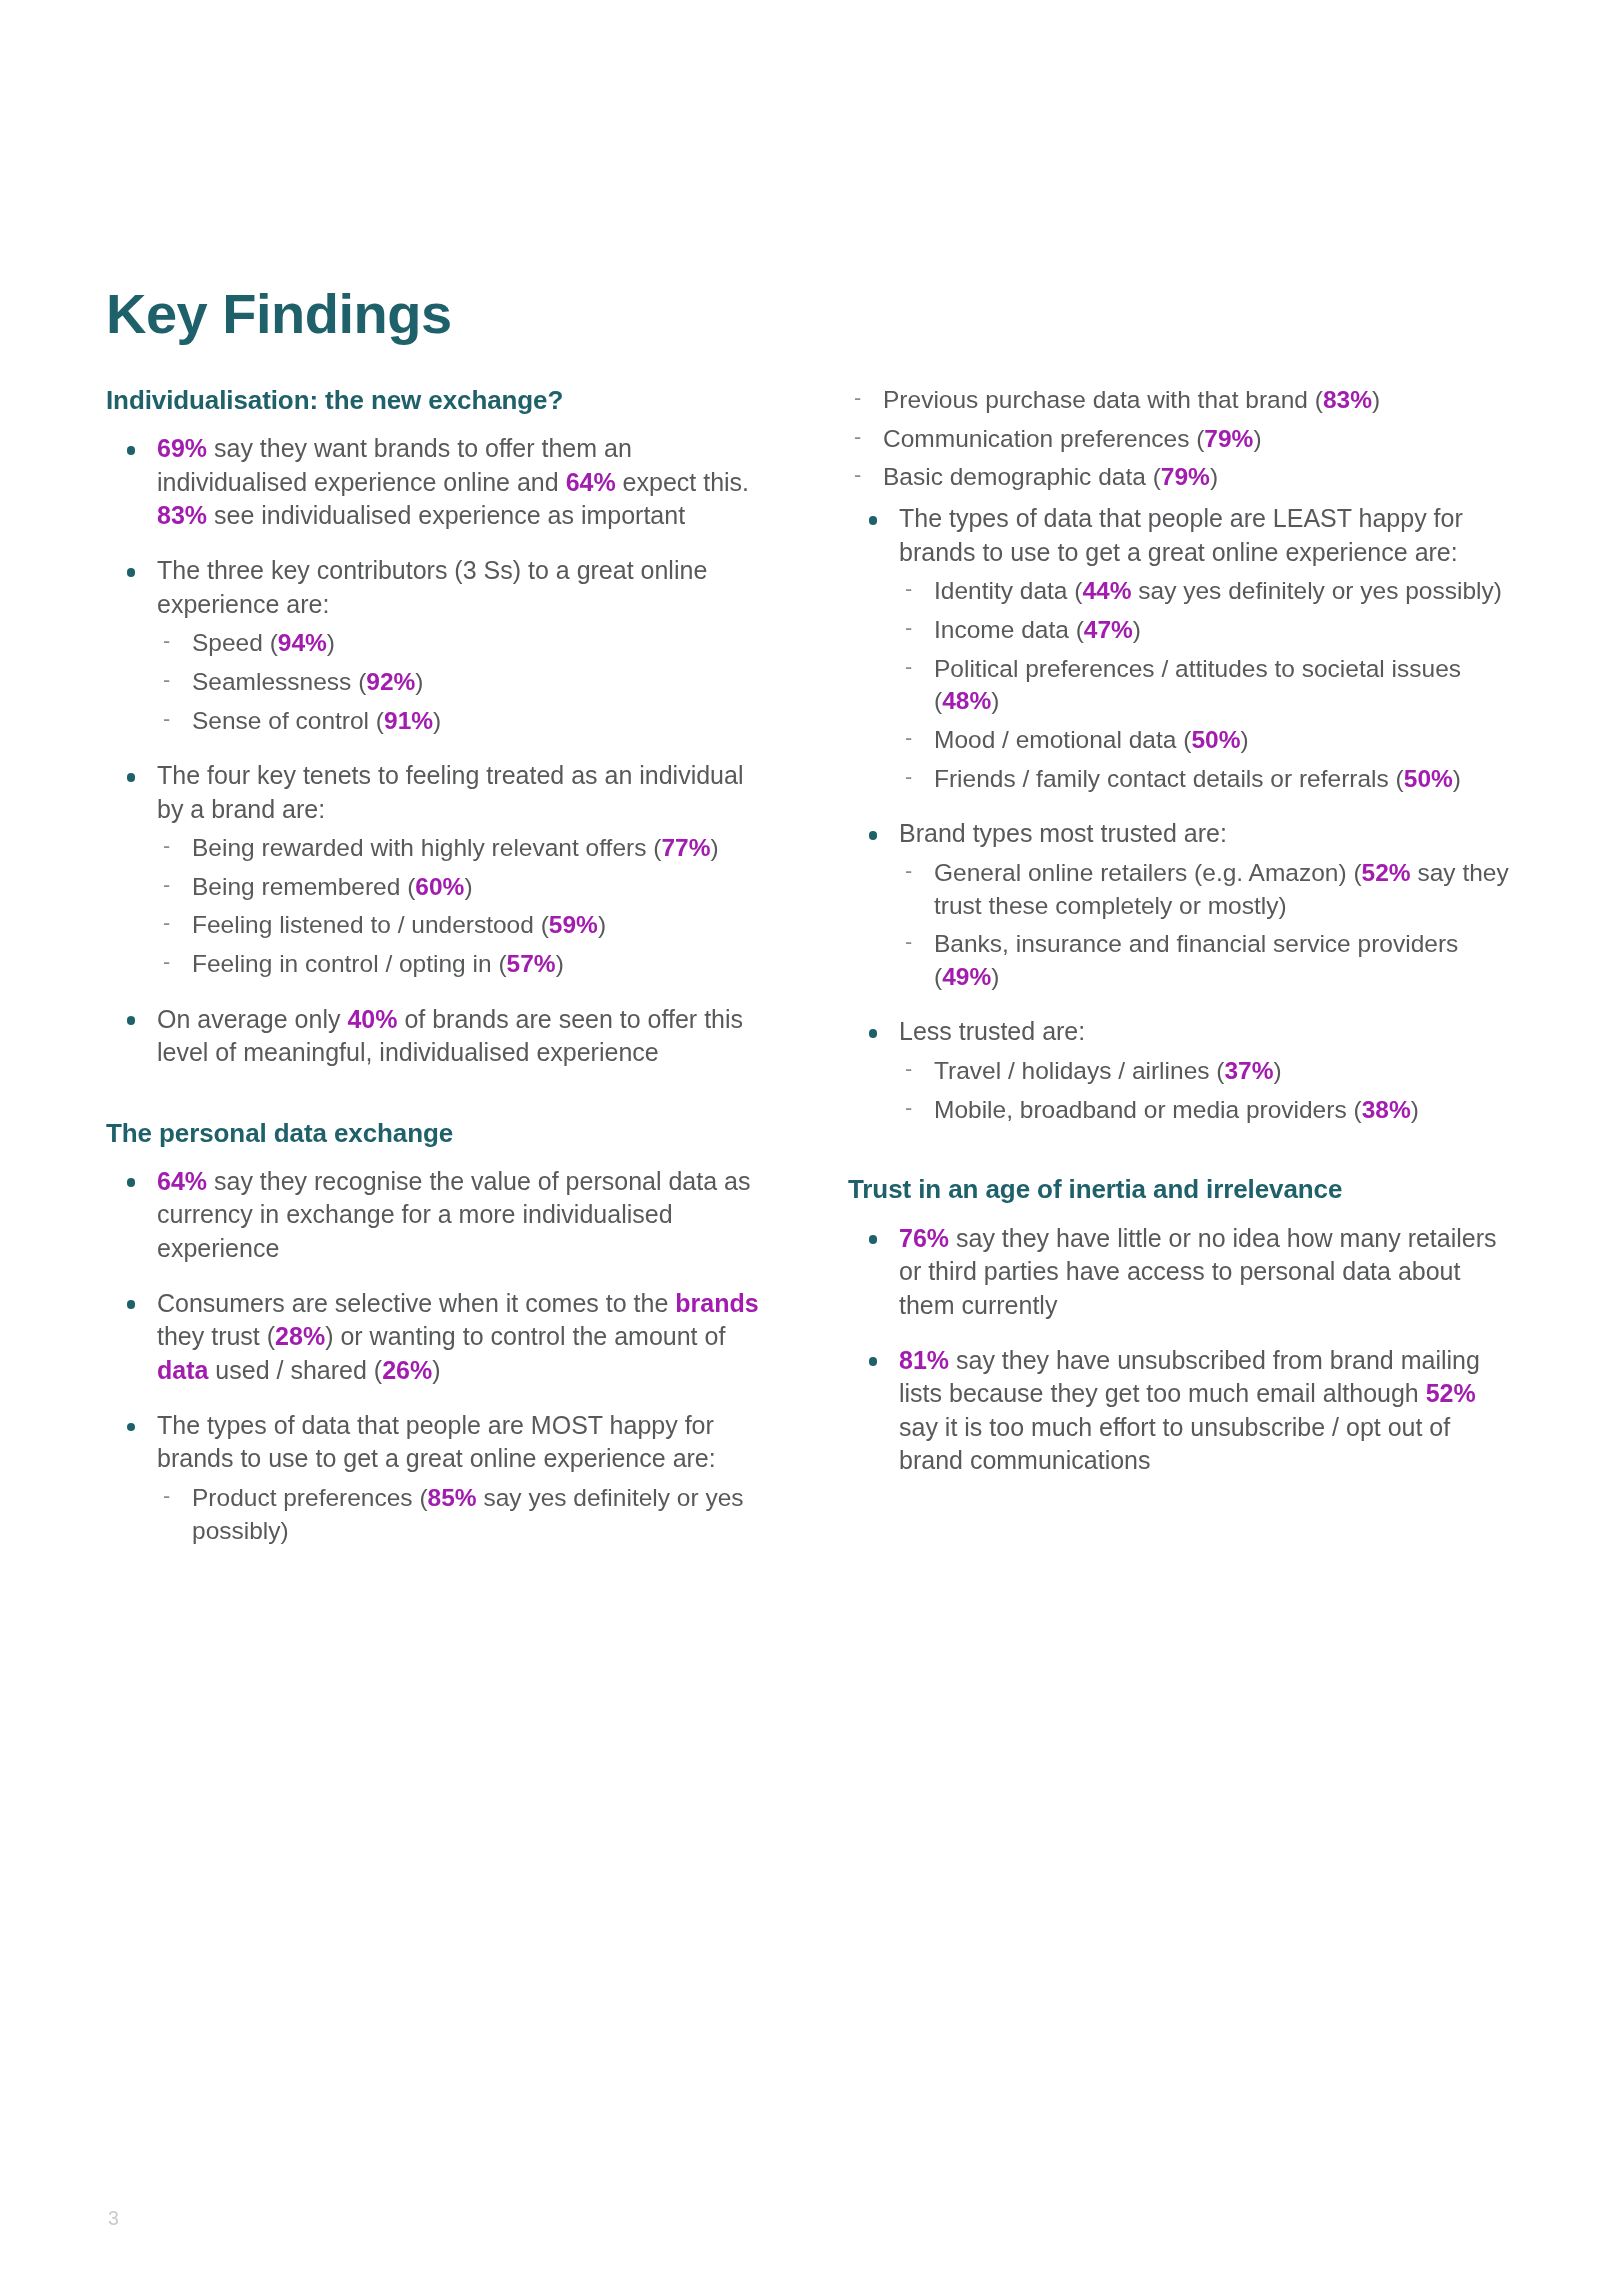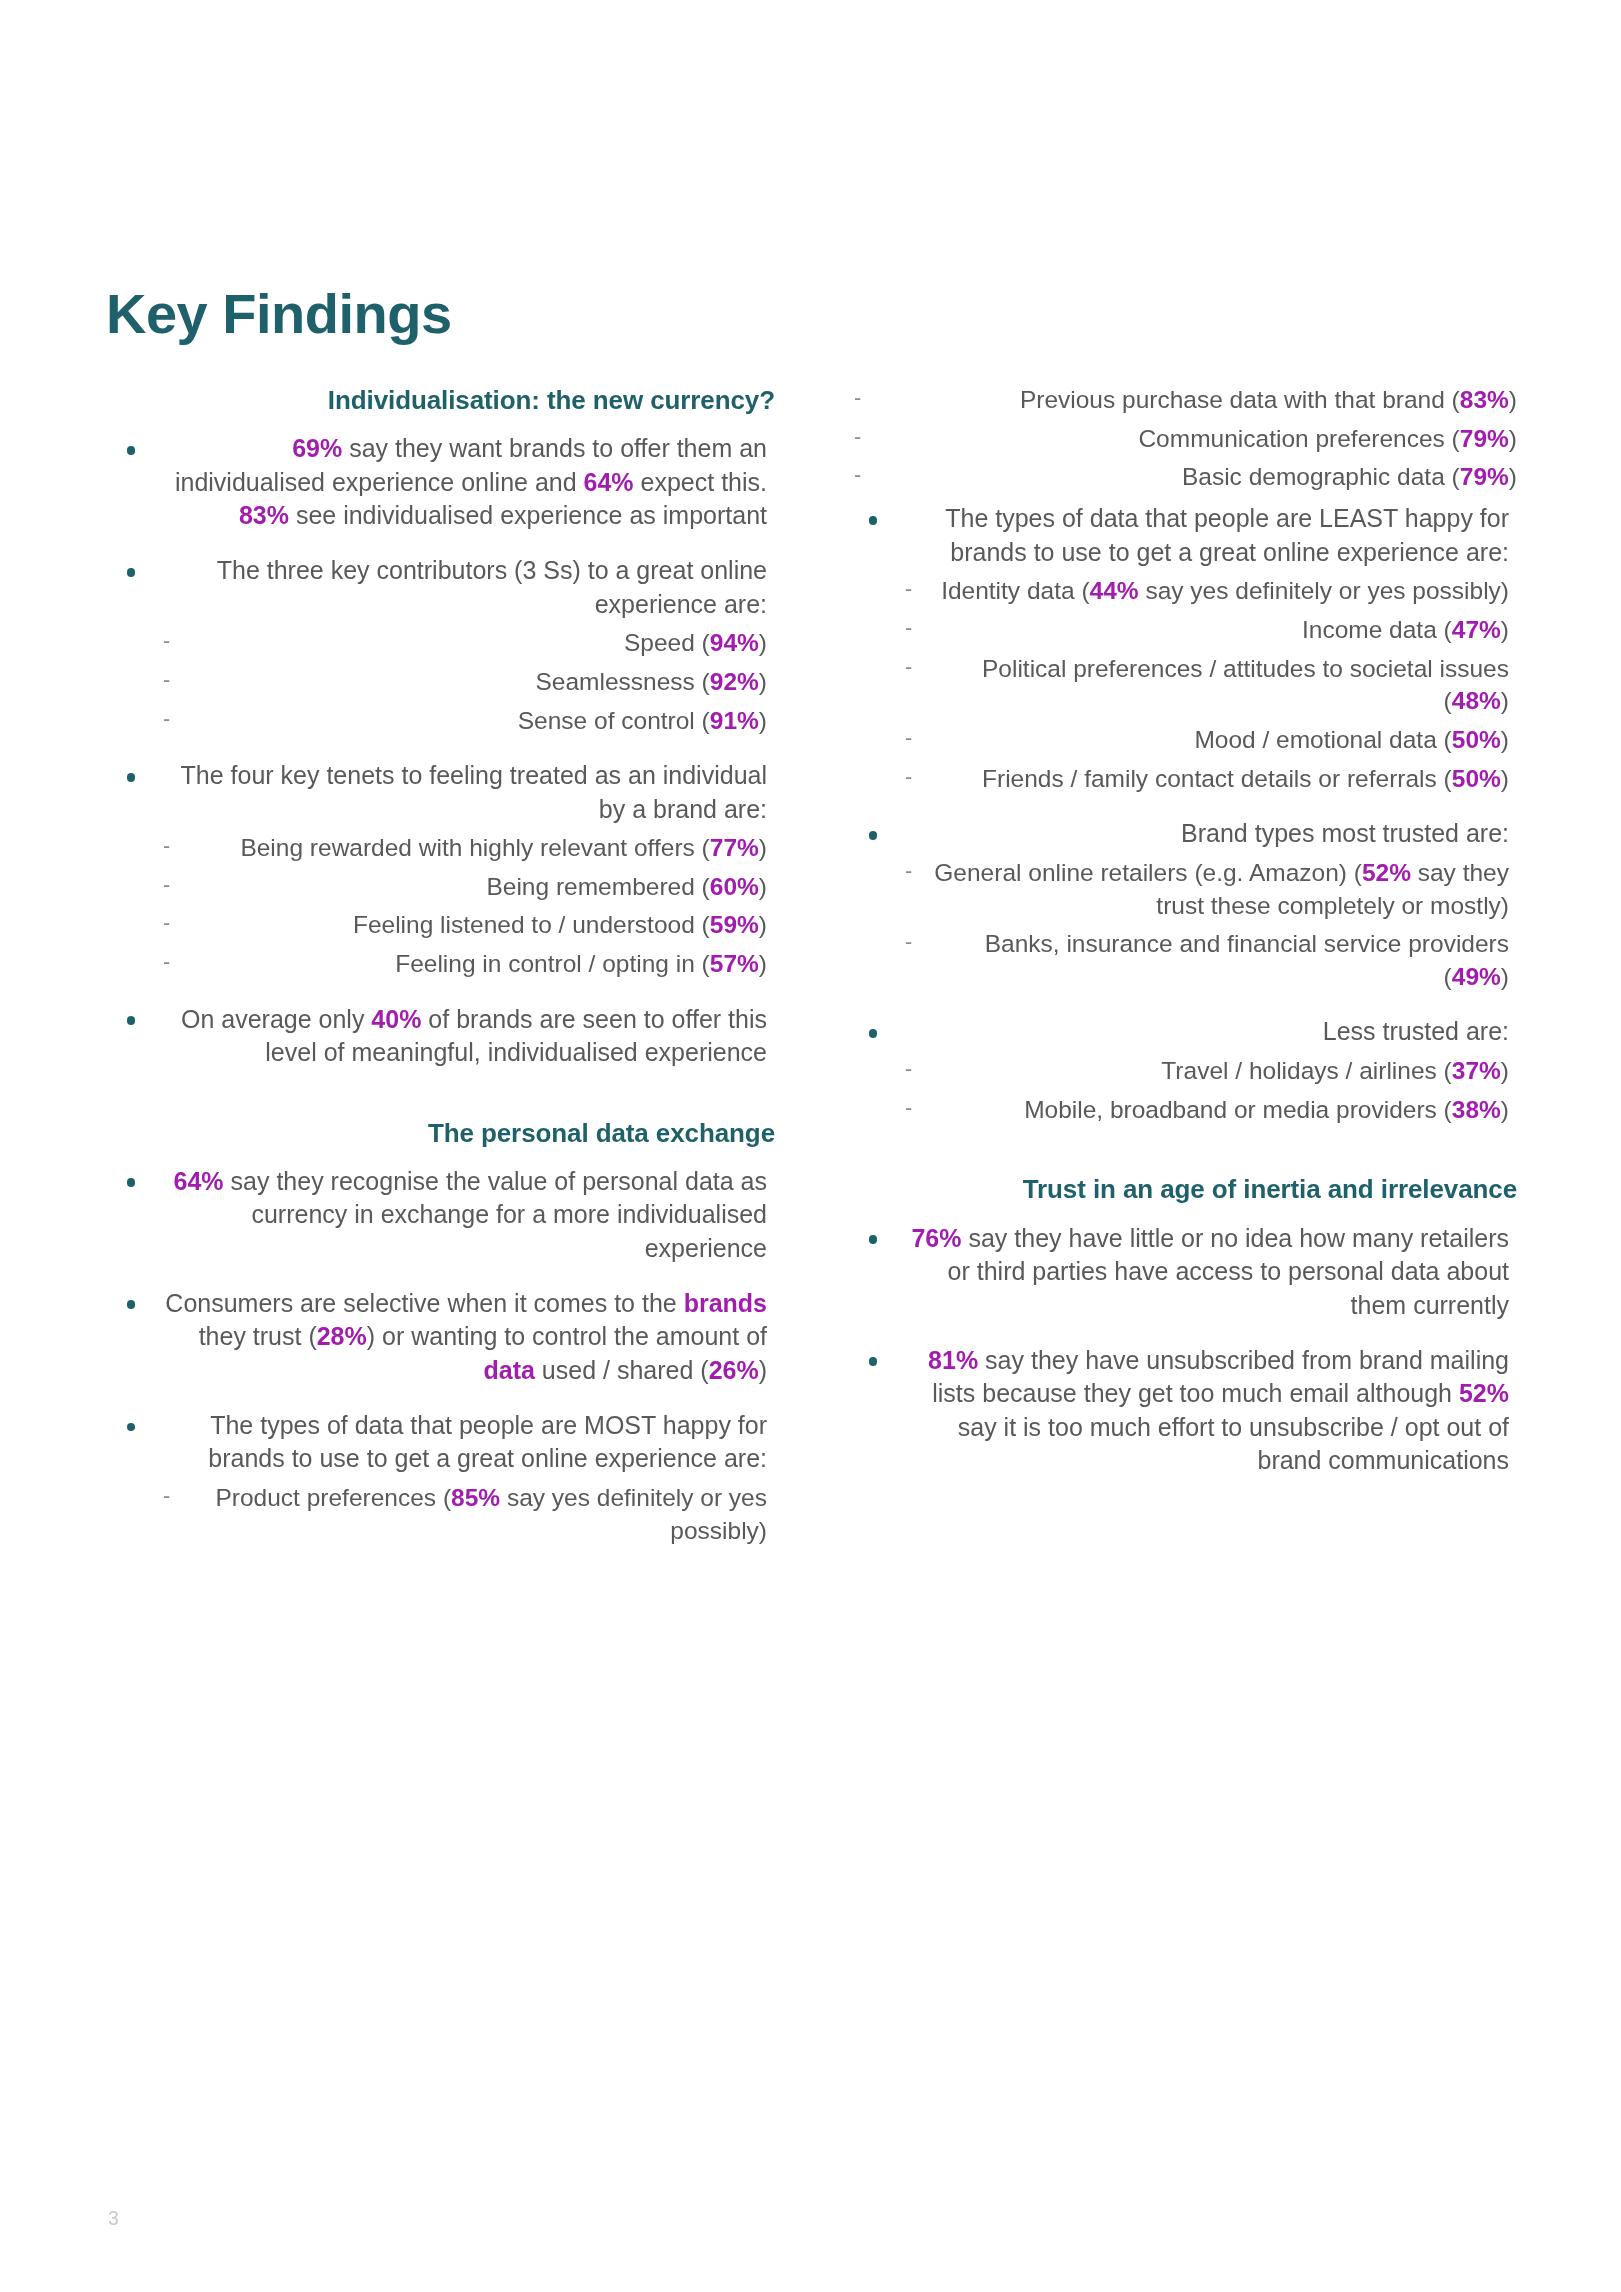--- a/index.html
+++ b/index.html
@@ -12,21 +12,20 @@
     height: 2293px;
     font-family: "Liberation Sans", sans-serif;
     position: relative;
     overflow: hidden;
   }
 
   .page {
     position: absolute;
     inset: 0;
     background: #ffffff;
-    text-align: right;
   }
 
   
   .page-title {
     position: absolute;
     left: 106px;
     top: 247px;
     font-size: 56px;
     font-weight: bold;
     color: #1f616a;
@@ -140,21 +139,21 @@
 <body>
 
 <div class="page">
 
   <h1 class="page-title">Key Findings</h1>
 
   <div class="columns">
 
     <div class="col col-left">
       <div id="left-sections">
-          <div class="section-heading">Individualisation: the new currency?</div>
+          <div class="section-heading">Individualisation: the new exchange?</div>
           <ul class="bullets">
             <li class="bullet"><span><b>69%</b> say they want brands to offer them an individualised experience online and <b>64%</b> expect this. <b>83%</b> see individualised experience as important</span></li>
             <li class="bullet"><span>The three key contributors (3 Ss) to a great online experience are:</span><ul class="subs">
                 <li class="sub">Speed (<b>94%</b>)</li>
                 <li class="sub">Seamlessness (<b>92%</b>)</li>
                 <li class="sub">Sense of control (<b>91%</b>)</li>
               </ul></li>
             <li class="bullet"><span>The four key tenets to feeling treated as an individual by a brand are:</span><ul class="subs">
                 <li class="sub">Being rewarded with highly relevant offers (<b>77%</b>)</li>
                 <li class="sub">Being remembered (<b>60%</b>)</li>

